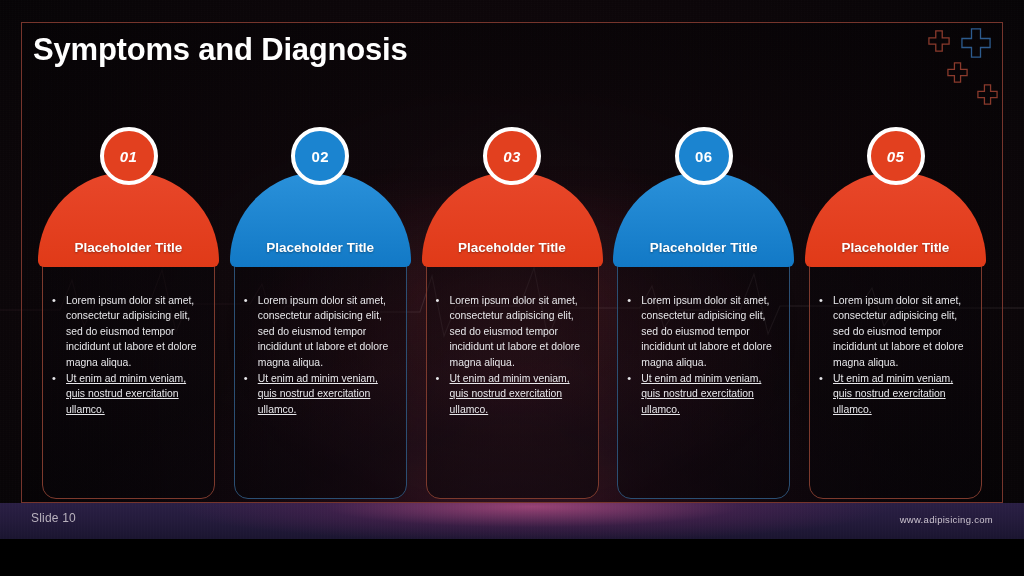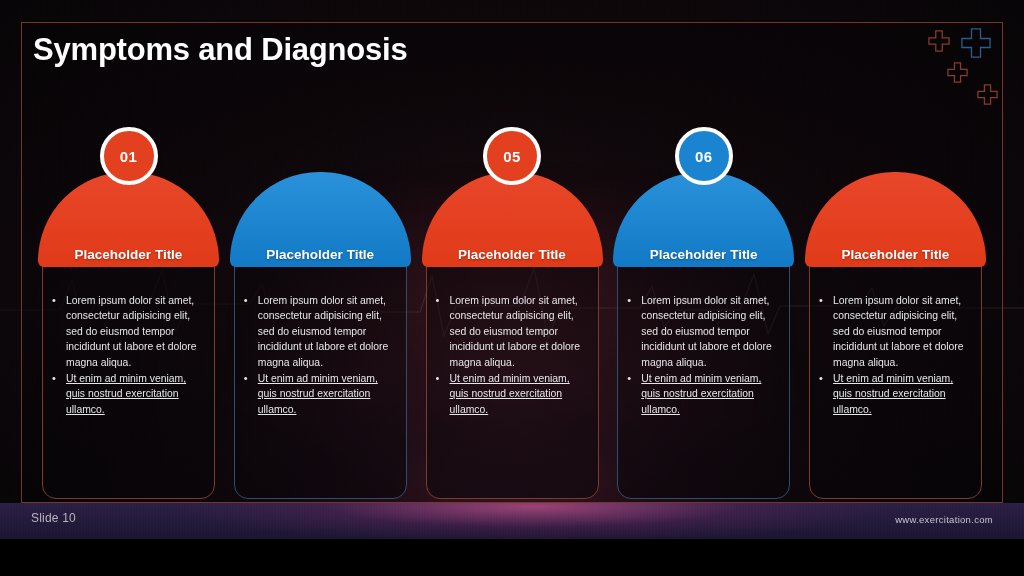--- a/index.html
+++ b/index.html
@@ -135,21 +135,21 @@
   
   .arch {
     position: absolute;
     left: 0; top: 45px;
     width: 181px; height: 95px;
     border-radius: 90px 90px 6px 6px;
     z-index: 2;
     display: flex;
     align-items: flex-end;
     justify-content: center;
-    padding-bottom: 3px;
+    padding-bottom: 10px;
   }
   .arch-title {
     font-size: 13.5px; font-weight: bold; color: #ffffff;
     text-align: center; line-height: 1.32;
     text-shadow: 0 1px 2px rgba(0,0,0,0.35);
   }
 
   
   .body-panel {
     position: absolute;
@@ -170,21 +170,21 @@
     color: #e7e7ea;
   }
   .bullets li + li { margin-top: 1px; text-decoration: underline; }
   .bullets li::before {
     content: "\2022";
     position: absolute; left: 1px; top: -1px;
     color: #e7e7ea; font-size: 11px;
   }
 
   
-  .theme-red  .num-ring { background: #e2401f; }
+  .theme-red  .num-ring { background: #e2401f; font-style: italic; }
   .theme-red  .arch     { background: linear-gradient(to bottom, #e8472a 0%, #e03a18 100%); }
   .theme-red  .body-panel { border-color: #7d3a2d; }
   .theme-blue .num-ring { background: #1b84d0; }
   .theme-blue .arch     { background: linear-gradient(to bottom, #2a91da 0%, #1279c6 100%); }
   .theme-blue .body-panel { border-color: #2b4f73; }
 
   
   .footer-left {
     position: absolute; left: 31px; bottom: 14px;
     font-size: 12px; color: #b9b2bd; letter-spacing: .2px;
@@ -260,58 +260,64 @@
       <div class="card theme-blue">
         <div class="body-panel">
           <ul class="bullets">
             <li>Lorem ipsum dolor sit amet, consectetur adipisicing elit, sed do eiusmod tempor incididunt ut labore et dolore magna aliqua.</li>
             <li>Ut enim ad minim veniam, quis nostrud exercitation ullamco.</li>
           </ul>
         </div>
         <div class="arch">
           <div class="arch-title">Placeholder Title</div>
         </div>
+        <div class="num-ring">
+          <span>02</span>
+        </div>
       </div>
       <div class="card theme-red">
         <div class="body-panel">
           <ul class="bullets">
             <li>Lorem ipsum dolor sit amet, consectetur adipisicing elit, sed do eiusmod tempor incididunt ut labore et dolore magna aliqua.</li>
             <li>Ut enim ad minim veniam, quis nostrud exercitation ullamco.</li>
           </ul>
         </div>
         <div class="arch">
           <div class="arch-title">Placeholder Title</div>
         </div>
         <div class="num-ring">
+          <span>03</span>
+        </div>
+      </div>
+      <div class="card theme-blue">
+        <div class="body-panel">
+          <ul class="bullets">
+            <li>Lorem ipsum dolor sit amet, consectetur adipisicing elit, sed do eiusmod tempor incididunt ut labore et dolore magna aliqua.</li>
+            <li>Ut enim ad minim veniam, quis nostrud exercitation ullamco.</li>
+          </ul>
+        </div>
+        <div class="arch">
+          <div class="arch-title">Placeholder Title</div>
+        </div>
+        <div class="num-ring">
+          <span>06</span>
+        </div>
+      </div>
+      <div class="card theme-red">
+        <div class="body-panel">
+          <ul class="bullets">
+            <li>Lorem ipsum dolor sit amet, consectetur adipisicing elit, sed do eiusmod tempor incididunt ut labore et dolore magna aliqua.</li>
+            <li>Ut enim ad minim veniam, quis nostrud exercitation ullamco.</li>
+          </ul>
+        </div>
+        <div class="arch">
+          <div class="arch-title">Placeholder Title</div>
+        </div>
+        <div class="num-ring">
           <span>05</span>
         </div>
       </div>
-      <div class="card theme-blue">
-        <div class="body-panel">
-          <ul class="bullets">
-            <li>Lorem ipsum dolor sit amet, consectetur adipisicing elit, sed do eiusmod tempor incididunt ut labore et dolore magna aliqua.</li>
-            <li>Ut enim ad minim veniam, quis nostrud exercitation ullamco.</li>
-          </ul>
-        </div>
-        <div class="arch">
-          <div class="arch-title">Placeholder Title</div>
-        </div>
-        <div class="num-ring">
-          <span>06</span>
-        </div>
-      </div>
-      <div class="card theme-red">
-        <div class="body-panel">
-          <ul class="bullets">
-            <li>Lorem ipsum dolor sit amet, consectetur adipisicing elit, sed do eiusmod tempor incididunt ut labore et dolore magna aliqua.</li>
-            <li>Ut enim ad minim veniam, quis nostrud exercitation ullamco.</li>
-          </ul>
-        </div>
-        <div class="arch">
-          <div class="arch-title">Placeholder Title</div>
-        </div>
-      </div>
     </div>
 
   <div class="footer-left">Slide 10</div>
-  <div class="footer-right">www.exercitation.com</div>
+  <div class="footer-right">www.adipisicing.com</div>
 
 </div>
 
 </body></html>

